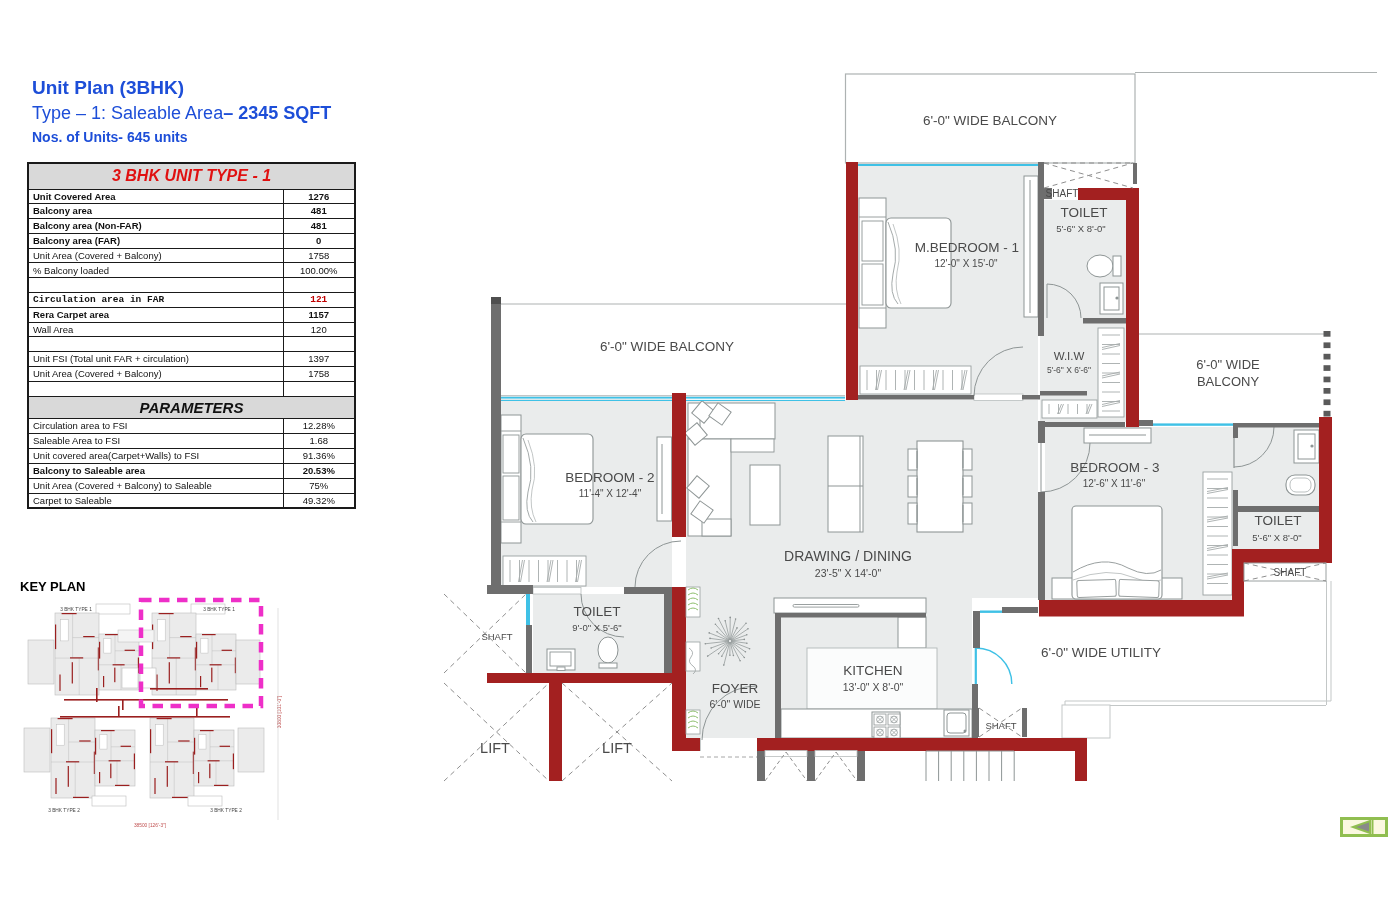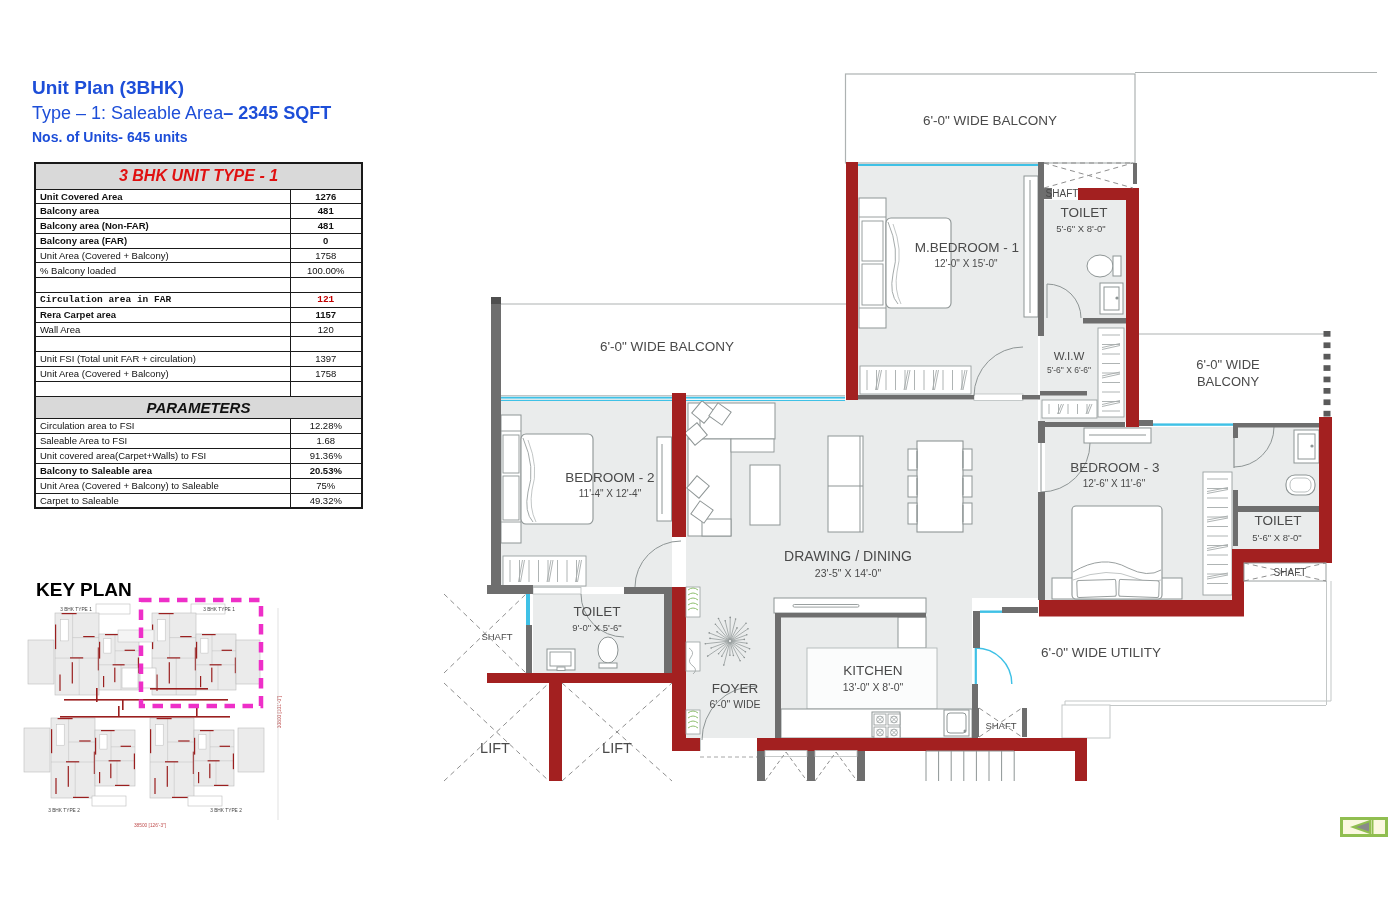--- a/index.html
+++ b/index.html
@@ -9,21 +9,21 @@
 table.t td.v{text-align:center;padding:0;}
 </style></head>
 <body>
 
 <div class="abs" style="left:32px;top:76px;width:420px;color:#1d4ed8;font-size:19px;line-height:24.5px;">
 <div style="font-weight:bold;">Unit Plan (3BHK)</div>
 <div style="font-size:18px;">Type – 1: Saleable Area<b>– 2345 SQFT</b></div>
 <div style="font-weight:bold;font-size:14px;">Nos. of Units- 645 units</div>
 </div>
 
-<div class="abs" style="left:34px;top:162px;">
+<div class="abs" style="left:27px;top:162px;">
 <table class="t" style="border:2px solid #1a1a1a;">
 <colgroup>
         <col style="width:255px;">
         <col style="width:72px;">
       </colgroup>
 <tbody>
         <tr style="height:26px;background:#D9D9D9;">
           <td colspan="2" style="text-align:center;padding:0;color:#E01010;font-weight:bold;font-style:italic;font-size:16px;">3 BHK UNIT TYPE - 1</td>
         </tr>
 <tr style="height:14.8px;">
@@ -106,21 +106,21 @@
           <td class="v" style="">75%</td>
         </tr>
 <tr style="height:15px;">
           <td style="">Carpet to Saleable</td>
           <td class="v" style="">49.32%</td>
         </tr>
 </tbody>
     </table>
 </div>
 
-<div class="abs" style="left:36px;top:579px;font-weight:bold;font-size:19px;color:#000;">KEY PLAN</div>
+<div class="abs" style="left:20px;top:579px;font-weight:bold;font-size:13px;color:#000;">KEY PLAN</div>
 
 <svg class="abs" style="left:430px;top:55px;" width="970" height="790" viewBox="430 55 970 790" preserveAspectRatio="xMinYMin slice">
 
 <g>
       <rect x="858" y="166" width="180" height="229" fill="#EAECEC"></rect>
     </g>
 
 <g>
       <rect x="1044" y="200" width="82" height="118" fill="#EAECEC"></rect>
     </g>

